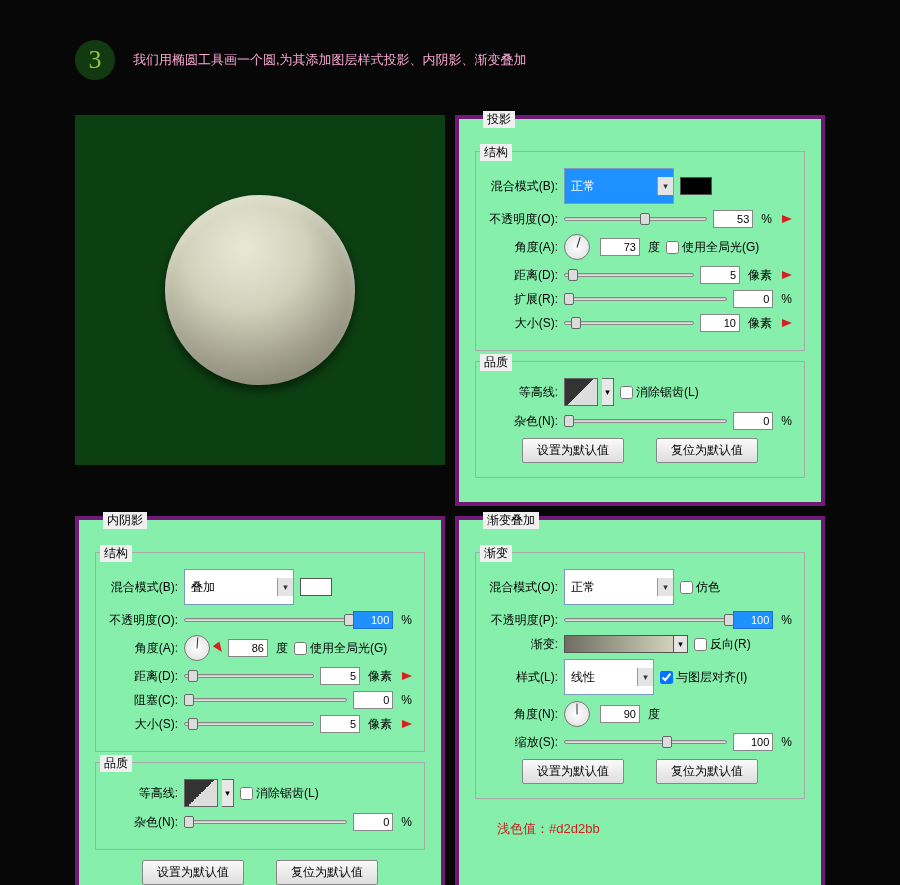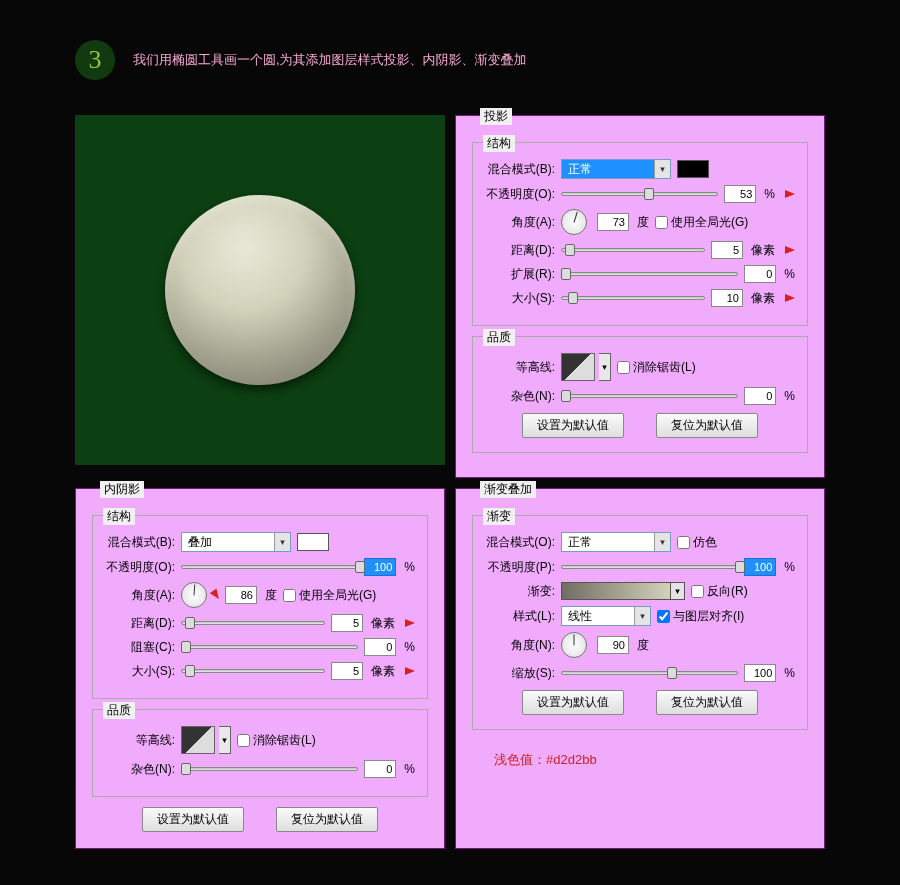--- a/index.html
+++ b/index.html
@@ -24,59 +24,59 @@
   .preview {
     width: 370px; height: 350px; background: #0c3f12;
     display: flex; align-items: center; justify-content: center;
   }
   .ball {
     width: 190px; height: 190px; border-radius: 50%;
     background: radial-gradient(circle at 42% 28%, #e8e8d8 0%, #d2d2bb 35%, #9a9886 70%, #706d62 100%);
     box-shadow: inset 0 6px 10px rgba(255,255,255,0.25), 0 5px 10px rgba(0,0,0,0.5);
   }
   .panel {
-    background: #f0abfc; border: 1px solid #701a75; position: relative;
-    padding: 18px 10px 14px 10px;
+    background: #86efac; border: 4px solid #701a75; position: relative;
+    padding: 24px 10px 14px 10px;
   }
   .panel-title {
     position: absolute; top: -8px; left: 24px; background: #f0f0f0;
     padding: 0 4px; font-size: 12px;
   }
   .fieldset {
     border: 1px solid #aaa; margin: 8px 6px 10px 6px; padding: 10px 12px 12px 12px;
     position: relative;
   }
   .fieldset .legend {
-    position: absolute; top: -8px; left: 10px; background: #f0f0f0;
+    position: absolute; top: -8px; left: 4px; background: #f0f0f0;
     padding: 0 4px; font-size: 12px;
   }
   .row { display: flex; align-items: center; margin: 6px 0; gap: 6px; }
   .lbl { width: 70px; text-align: right; font-size: 12px; white-space: nowrap; }
   .select {
     display: inline-flex; align-items: center; border: 1px solid #7a9ac0;
-    height: 20px; background: #fff; font-size: 12px;
+    height: 36px; background: #fff; font-size: 12px;
   }
   .select.sel-blue { background: #1e90ff; color: #fff; }
   .select .sel-txt { padding: 0 6px; flex: 1; }
   .select .sel-btn {
     width: 16px; height: 18px; background: #e4e4e4; border-left: 1px solid #999;
     display: flex; align-items: center; justify-content: center; font-size: 9px; color:#333;
   }
   .swatch { width: 32px; height: 18px; border: 1px solid #555; background: #000; }
   .slider {
     flex: 1; height: 14px; position: relative; display: flex; align-items: center;
     min-width: 60px;
   }
   .slider .track { height: 4px; width: 100%; background: linear-gradient(#bfbfbf,#e8e8e8); border:1px solid #888; border-radius:2px; }
   .slider .thumb {
     position: absolute; top: 1px; width: 10px; height: 12px;
     background: #dcdcdc; border: 1px solid #666; border-radius: 2px;
   }
   .numbox {
-    width: 32px; height: 18px; border: 1px solid #888; background: #fff;
+    width: 40px; height: 18px; border: 1px solid #888; background: #fff;
     font-size: 11px; text-align: right; padding: 1px 3px;
   }
   .numbox.blue { background:#1e90ff; color:#fff; border-color:#1e6fd4;}
   .unit { font-size: 12px; margin-left: 2px; white-space:nowrap;}
   .angle-dial {
     width: 26px; height: 26px; border: 1px solid #777; border-radius: 50%;
     background: radial-gradient(#fff,#ddd); position: relative; margin-right:4px;
   }
   .angle-dial .needle {
     position: absolute; left: 50%; top: 50%; width: 11px; height: 1px;

